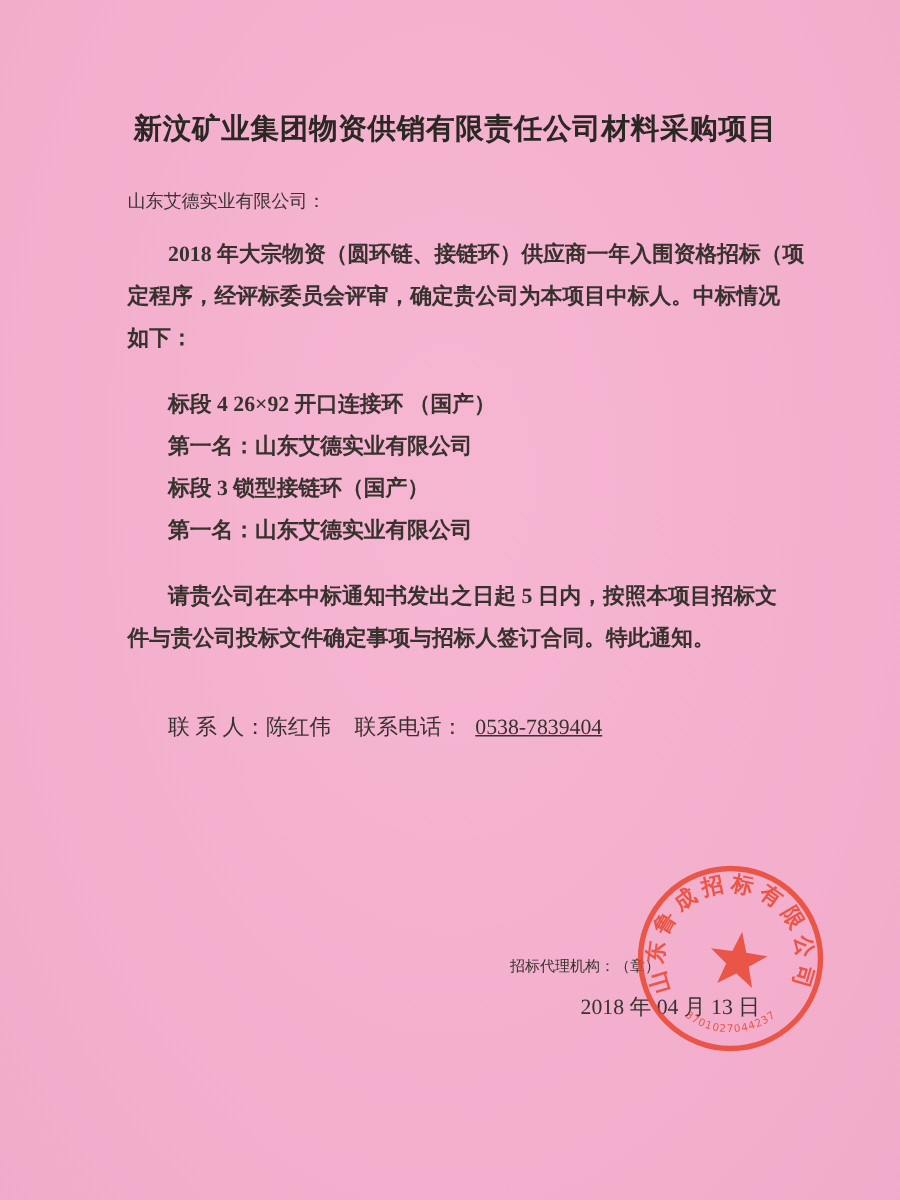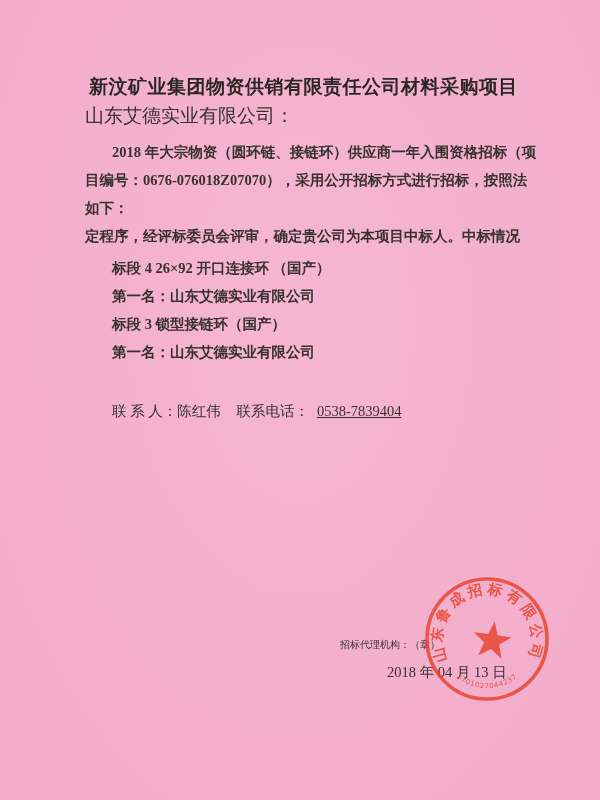--- a/index.html
+++ b/index.html
@@ -29,25 +29,25 @@
     text-align:center;letter-spacing:0.5px;
     white-space:nowrap;
   }
   .subtitle{
     font-size:17.5px;line-height:26px;
     font-weight:bold;color:var(--title_ink);
     text-align:center;letter-spacing:2px;word-spacing:7px;
     margin-top:13px;white-space:nowrap;
   }
   .addressee{
-    margin-top:2px;
-    font-size:19px;line-height:28px;white-space:nowrap;
+    margin-top:20px;
+    font-size:12px;line-height:28px;white-space:nowrap;
   }
   .para{margin-top:8px;}
-  .para.tight{margin-top:4px;}
+  .para.tight{margin-top:16px;}
   .line{
     font-size:14.5px;line-height:28px;white-space:nowrap;font-weight:bold;
   }
   .indent{padding-left:27px;}
   .contact{
     margin-top:31px;padding-left:27px;
     font-size:14.5px;line-height:28px;white-space:nowrap;
   }
   .contact .phone-label{margin-left:12px;}
   .contact .phone-number{margin-left:8px;text-decoration:underline;}
@@ -83,32 +83,35 @@
 <div class="page">
   <div class="content">
 
     <div class="title">新汶矿业集团物资供销有限责任公司材料采购项目</div>
 
 
     <div class="addressee">山东艾德实业有限公司：</div>
 
     <div class="para">
       <div class="line indent">2018 年大宗物资（圆环链、接链环）供应商一年入围资格招标（项</div>
-      <div class="line">目编号：0676-076018Z07070），采用公开招标方式进行招标，按照法</div>
+      <div class="line">定程序，经评标委员会评审，确定贵公司为本项目中标人。中标情况</div>
       <div class="line">如下：</div>
-      <div class="line">定程序，经评标委员会评审，确定贵公司为本项目中标人。中标情况</div>
     </div>
 
     <div class="para tight">
       <div class="line indent">标段 4 26×92 开口连接环 （国产）</div>
       <div class="line indent">第一名：山东艾德实业有限公司</div>
       <div class="line indent">标段 3 锁型接链环（国产）</div>
       <div class="line indent">第一名：山东艾德实业有限公司</div>
     </div>
 
+    <div class="para tight">
+      <div class="line indent">请贵公司在本中标通知书发出之日起 5 日内，按照本项目招标文</div>
+      <div class="line">件与贵公司投标文件确定事项与招标人签订合同。特此通知。</div>
+    </div>
 
     <div class="contact">
       <span>联 系 人：</span><span>陈红伟</span>
       <span class="phone-label">联系电话：</span><span class="phone-number">0538-7839404</span>
     </div>
 
   </div>
 
   <div class="sig-agency">招标代理机构：（章）</div>
   <div class="sig-date">2018 年 04 月 13 日</div>

